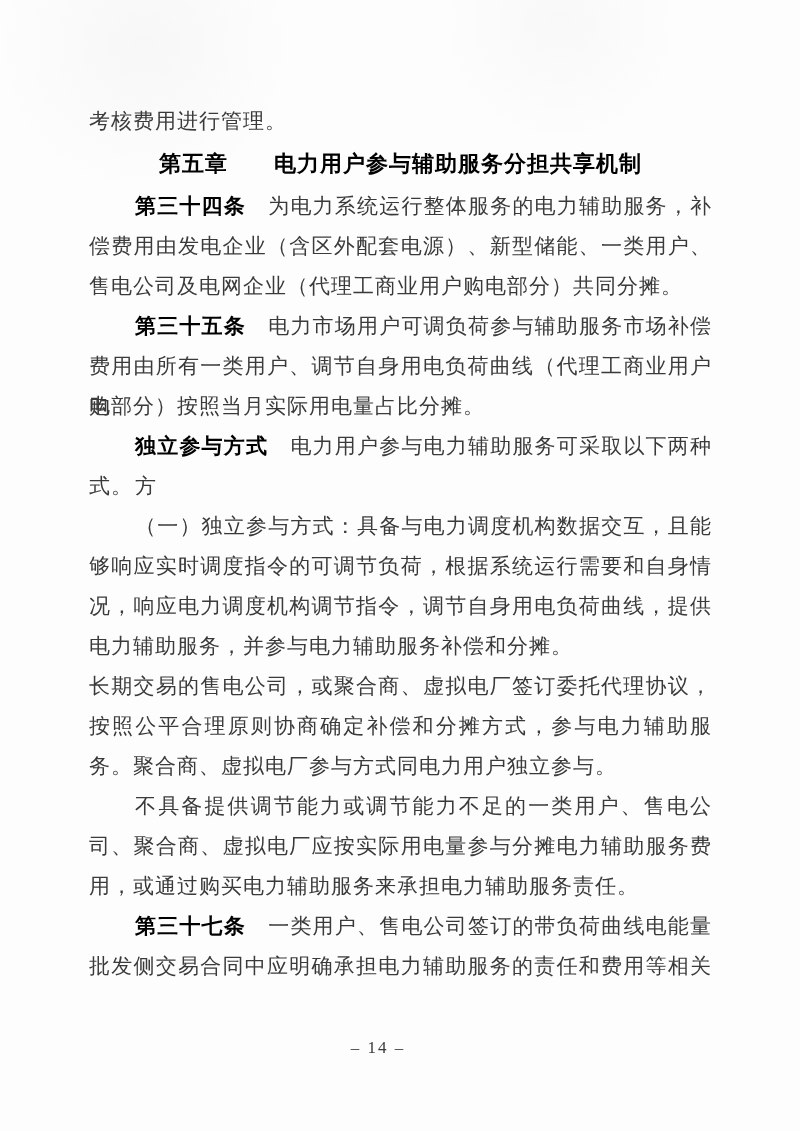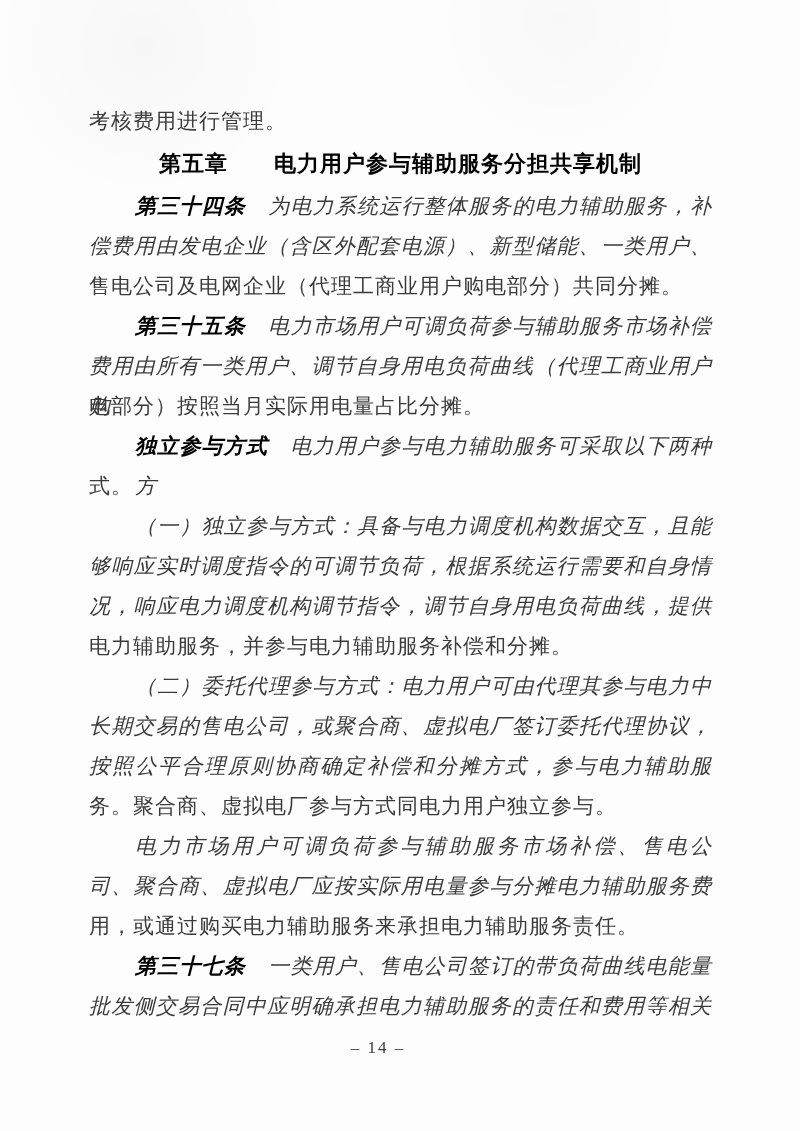--- a/index.html
+++ b/index.html
@@ -34,21 +34,20 @@
     font-size: 21px;
     color: #3a3a3a;
     letter-spacing: 1px;
     white-space: nowrap;
   }
   .line.justify {
     white-space: normal;
     text-align: justify;
     text-align-last: justify;
     text-justify: inter-character;
-    font-style: italic;
   }
   .line.indent { padding-left: 46px; }
   .line.heading {
     height: 45px;
     line-height: 45px;
     font-family: "DejaVu Sans", "Liberation Sans", sans-serif;
     font-weight: 700;
     font-size: 22px;
     color: #1f1f1f;
     text-align: center;
@@ -85,24 +84,23 @@
       <div class="line"><span>售电公司及电网企业（代理工商业用户购电部分）共同分摊。</span></div>
       <div class="line indent justify"><span class="b">第三十五条</span><span>　电力市场用户可调负荷参与辅助服务市场补偿</span></div>
       <div class="line justify"><span>费用由所有一类用户、调节自身用电负荷曲线（代理工商业用户购</span></div>
       <div class="line"><span>电部分）按照当月实际用电量占比分摊。</span></div>
       <div class="line indent justify"><span class="b">独立参与方式</span><span>　电力用户参与电力辅助服务可采取以下两种方</span></div>
       <div class="line"><span>式。</span></div>
       <div class="line indent justify"><span>（一）独立参与方式：具备与电力调度机构数据交互，且能</span></div>
       <div class="line justify"><span>够响应实时调度指令的可调节负荷，根据系统运行需要和自身情</span></div>
       <div class="line justify"><span>况，响应电力调度机构调节指令，调节自身用电负荷曲线，提供</span></div>
       <div class="line"><span>电力辅助服务，并参与电力辅助服务补偿和分摊。</span></div>
-      <div class="line indent justify"><span>（二）委托代理参与方式：电力用户可由代理其参与电力中</span></div>
       <div class="line justify"><span>长期交易的售电公司，或聚合商、虚拟电厂签订委托代理协议，</span></div>
       <div class="line justify"><span>按照公平合理原则协商确定补偿和分摊方式，参与电力辅助服</span></div>
       <div class="line"><span>务。聚合商、虚拟电厂参与方式同电力用户独立参与。</span></div>
-      <div class="line indent justify"><span>电力市场用户可调负荷参与辅助服务市场补偿、售电公</span></div>
+      <div class="line indent justify"><span>不具备提供调节能力或调节能力不足的一类用户、售电公</span></div>
       <div class="line justify"><span>司、聚合商、虚拟电厂应按实际用电量参与分摊电力辅助服务费</span></div>
       <div class="line"><span>用，或通过购买电力辅助服务来承担电力辅助服务责任。</span></div>
       <div class="line indent justify"><span class="b">第三十七条</span><span>　一类用户、售电公司签订的带负荷曲线电能量</span></div>
       <div class="line justify"><span>批发侧交易合同中应明确承担电力辅助服务的责任和费用等相关</span></div>
     </div>
   <div class="footer">– 14 –</div>
 </div>
 
 </body></html>

